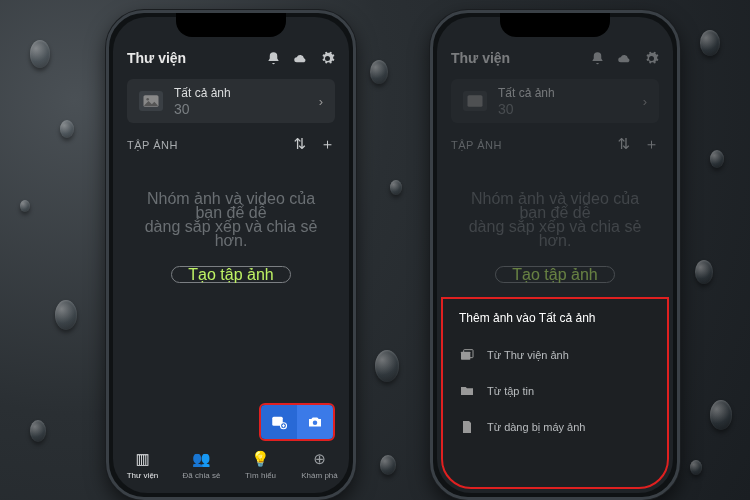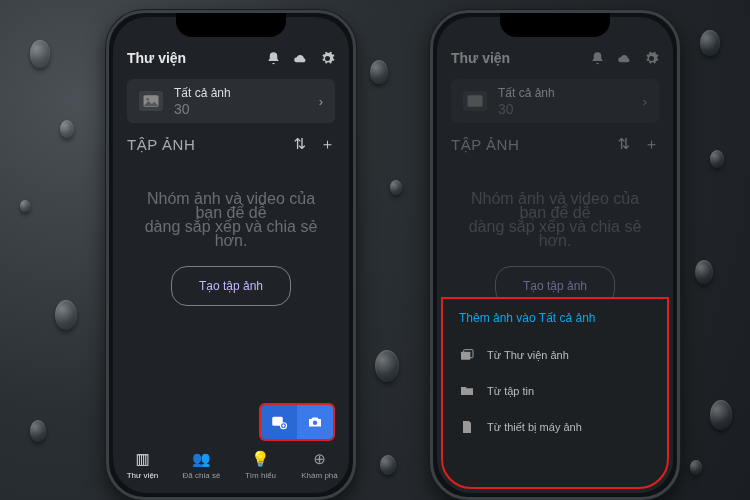--- a/index.html
+++ b/index.html
@@ -40,46 +40,46 @@
   .card {
     position:absolute; top:62px; left:14px; right:14px; height:44px;
     background:#2b2f33; border-radius:6px; display:flex; align-items:center; padding:0 12px; gap:11px;
   }
   .thumb { width:24px; height:20px; background:#3a3f44; border-radius:3px; display:flex; align-items:center; justify-content:center; color:#888; font-size:11px; }
   .cardtxt { flex:1; }
   .cardtxt .t1 { color:#dcdedf; font-size:12px; }
   .cardtxt .t2 { color:#7a7f83; font-size:14px; margin-top:1px; }
   .chev { color:#999; font-size:13px; }
   .secrow { position:absolute; top:118px; left:14px; right:14px; display:flex; align-items:center; }
-  .seclabel { color:#a8acaf; font-size:15px; letter-spacing:0.5px; flex:1; }
+  .seclabel { color:#a8acaf; font-size:11px; letter-spacing:0.5px; flex:1; }
   .secicons { display:flex; gap:14px; color:#c8cbcd; font-size:15px; }
   .empty { position:absolute; top:175px; left:20px; right:20px; text-align:center; }
   .empty p { color:#6a6f73; font-size:16px; line-height:14px;text-align:center; }
   .createbtn {
-    margin:18px auto 0; width:120px; height:40px; border:1px solid #7b7f83; border-radius:16px;
-    color:#c4b5fd; font-size:12px; display:flex; align-items:center; justify-content:center;
+    margin:18px auto 0; width:120px; height:17px; border:1px solid #7b7f83; border-radius:16px;
+    color:#bef264; font-size:16px; display:flex; align-items:center; justify-content:center;
   }
   .fab {
     position:absolute; bottom:52px; right:14px; display:flex; gap:0;
     border:2px solid #e02020; border-radius:6px; overflow:hidden;
   }
   .fab .b { width:36px; height:34px; display:flex; align-items:center; justify-content:center; color:#fff; }
   .fab .b1 { background:#2869d6; }
   .fab .b2 { background:#3b7ae8; }
   .botnav { position:absolute; bottom:6px; left:0; right:0; height:44px; display:flex; }
   .navitem { flex:1; display:flex; flex-direction:column; align-items:center; justify-content:center; gap:3px; color:#9a9ea2; }
   .navitem .ni { font-size:15px; }
   .navitem .nl { font-size:8px; }
   .navitem.active { color:#e8eaec; }
   .sheet {
     position:absolute; left:4px; right:4px; bottom:4px; height:192px;
     background:#1d2023; border:2px solid #e02020; border-radius:0 0 30px 30px; z-index:10;
     padding:12px 16px 8px;
   }
-  .sheet-title { color:#0ea5e9; font-size:12px; margin-bottom:4px; padding-bottom:8px; }
+  .sheet-title { color:#ffffff; font-size:12px; margin-bottom:4px; padding-bottom:8px; }
   .sheet-item { display:flex; align-items:center; gap:12px; height:36px; color:#b9bcbf; font-size:11px; }
   .sheet-item .si { width:16px; height:16px; display:flex; align-items:center; justify-content:center; color:#999; font-size:12px; }
   
   svg { width:100%; height:100%; }
 </style>
 </head>
 <body>
 
 <div class="drop" style="top:40px;left:30px;width:20px;height:28px"></div>
 <div class="drop" style="top:120px;left:60px;width:14px;height:18px"></div>
@@ -251,17 +251,17 @@
             </svg>
           </span>
         <span>Từ tập tin</span>
       </div>
       <div class="sheet-item">
         <span class="si">
             <svg viewBox="0 0 24 24" fill="currentColor">
               <path d="M6 3h9l3 3v15H6z"></path>
             </svg>
           </span>
-        <span>Từ thiết bị máy ảnh</span>
+        <span>Từ dàng bị máy ảnh</span>
       </div>
     </div>
   </div>
 </div>
 
 </body></html>

